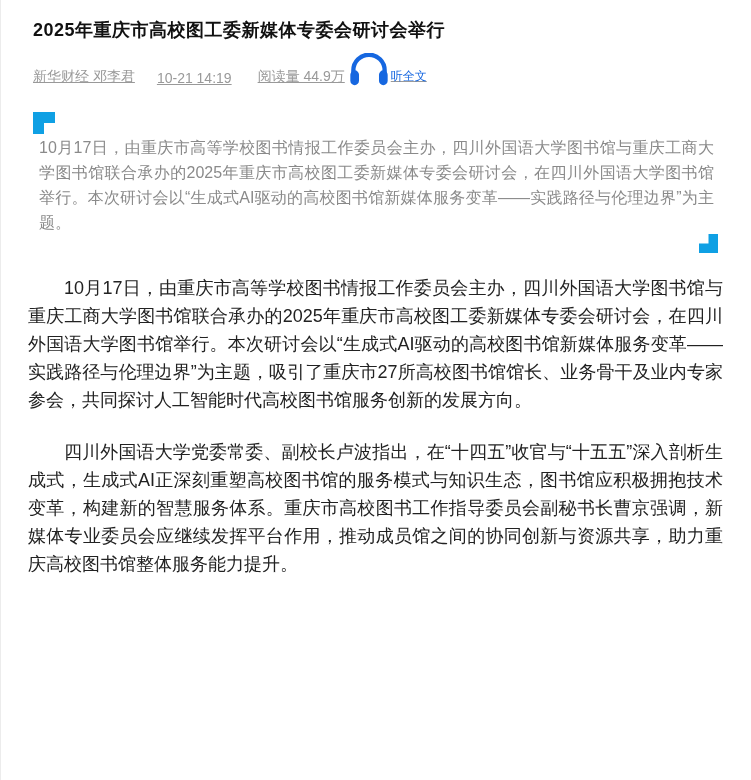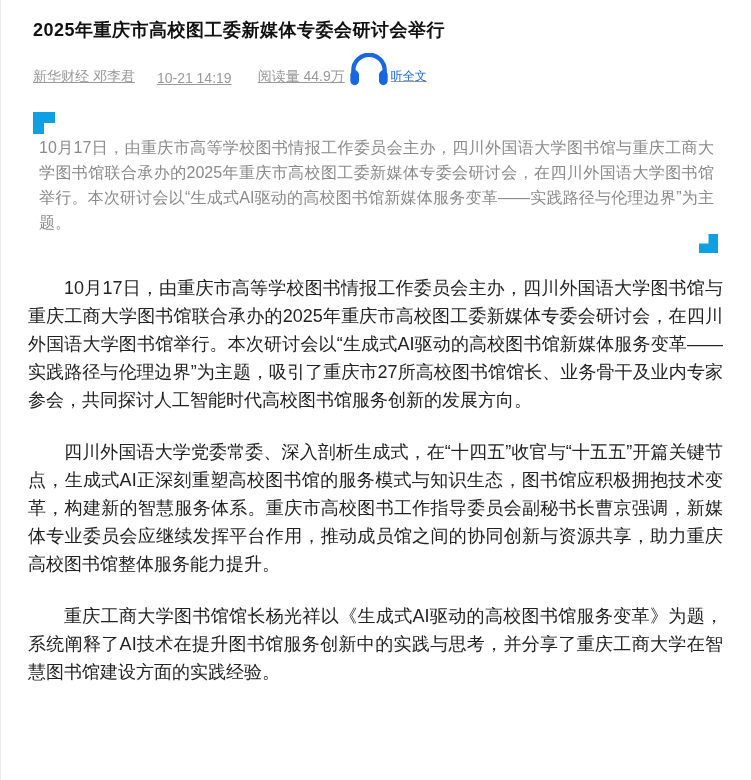--- a/index.html
+++ b/index.html
@@ -110,17 +110,16 @@
   </div>
 
   <div class="summary">
     <span class="qmark open"></span>
     <div class="summary-text">10月17日，由重庆市高等学校图书情报工作委员会主办，四川外国语大学图书馆与重庆工商大学图书馆联合承办的2025年重庆市高校图工委新媒体专委会研讨会，在四川外国语大学图书馆举行。本次研讨会以“生成式AI驱动的高校图书馆新媒体服务变革——实践路径与伦理边界”为主题。</div>
     <span class="qmark close"></span>
   </div>
 
   <div class="body">
     <p>10月17日，由重庆市高等学校图书情报工作委员会主办，四川外国语大学图书馆与重庆工商大学图书馆联合承办的2025年重庆市高校图工委新媒体专委会研讨会，在四川外国语大学图书馆举行。本次研讨会以“生成式AI驱动的高校图书馆新媒体服务变革——实践路径与伦理边界”为主题，吸引了重庆市27所高校图书馆馆长、业务骨干及业内专家参会，共同探讨人工智能时代高校图书馆服务创新的发展方向。</p>
-    <p>四川外国语大学党委常委、深入剖析生成式，在“十四五”收官与“十五五”开篇关键节点，生成式AI正深刻重塑高校图书馆的服务模式与知识生态，图书馆应积极拥抱技术变革，构建新的智慧服务体系。重庆市高校图书工作指导委员会副秘书长曹京强调，新媒体专业委员会应继续发挥平台作用，推动成员馆之间的协同创新与资源共享，助力重庆高校图书馆整体服务能力提升。</p>
-    <p>重庆工商大学图书馆馆长杨光祥以《生成式AI驱动的高校图书馆服务变革》为题，系统阐释了AI技术在提升图书馆服务创新中的实践与思考，并分享了重庆工商大学在智慧图书馆建设方面的实践经验。</p>
+    <p>四川外国语大学党委常委、副校长卢波指出，在“十四五”收官与“十五五”深入剖析生成式，生成式AI正深刻重塑高校图书馆的服务模式与知识生态，图书馆应积极拥抱技术变革，构建新的智慧服务体系。重庆市高校图书工作指导委员会副秘书长曹京强调，新媒体专业委员会应继续发挥平台作用，推动成员馆之间的协同创新与资源共享，助力重庆高校图书馆整体服务能力提升。</p>
   </div>
 
 </div>
 
 </body></html>

